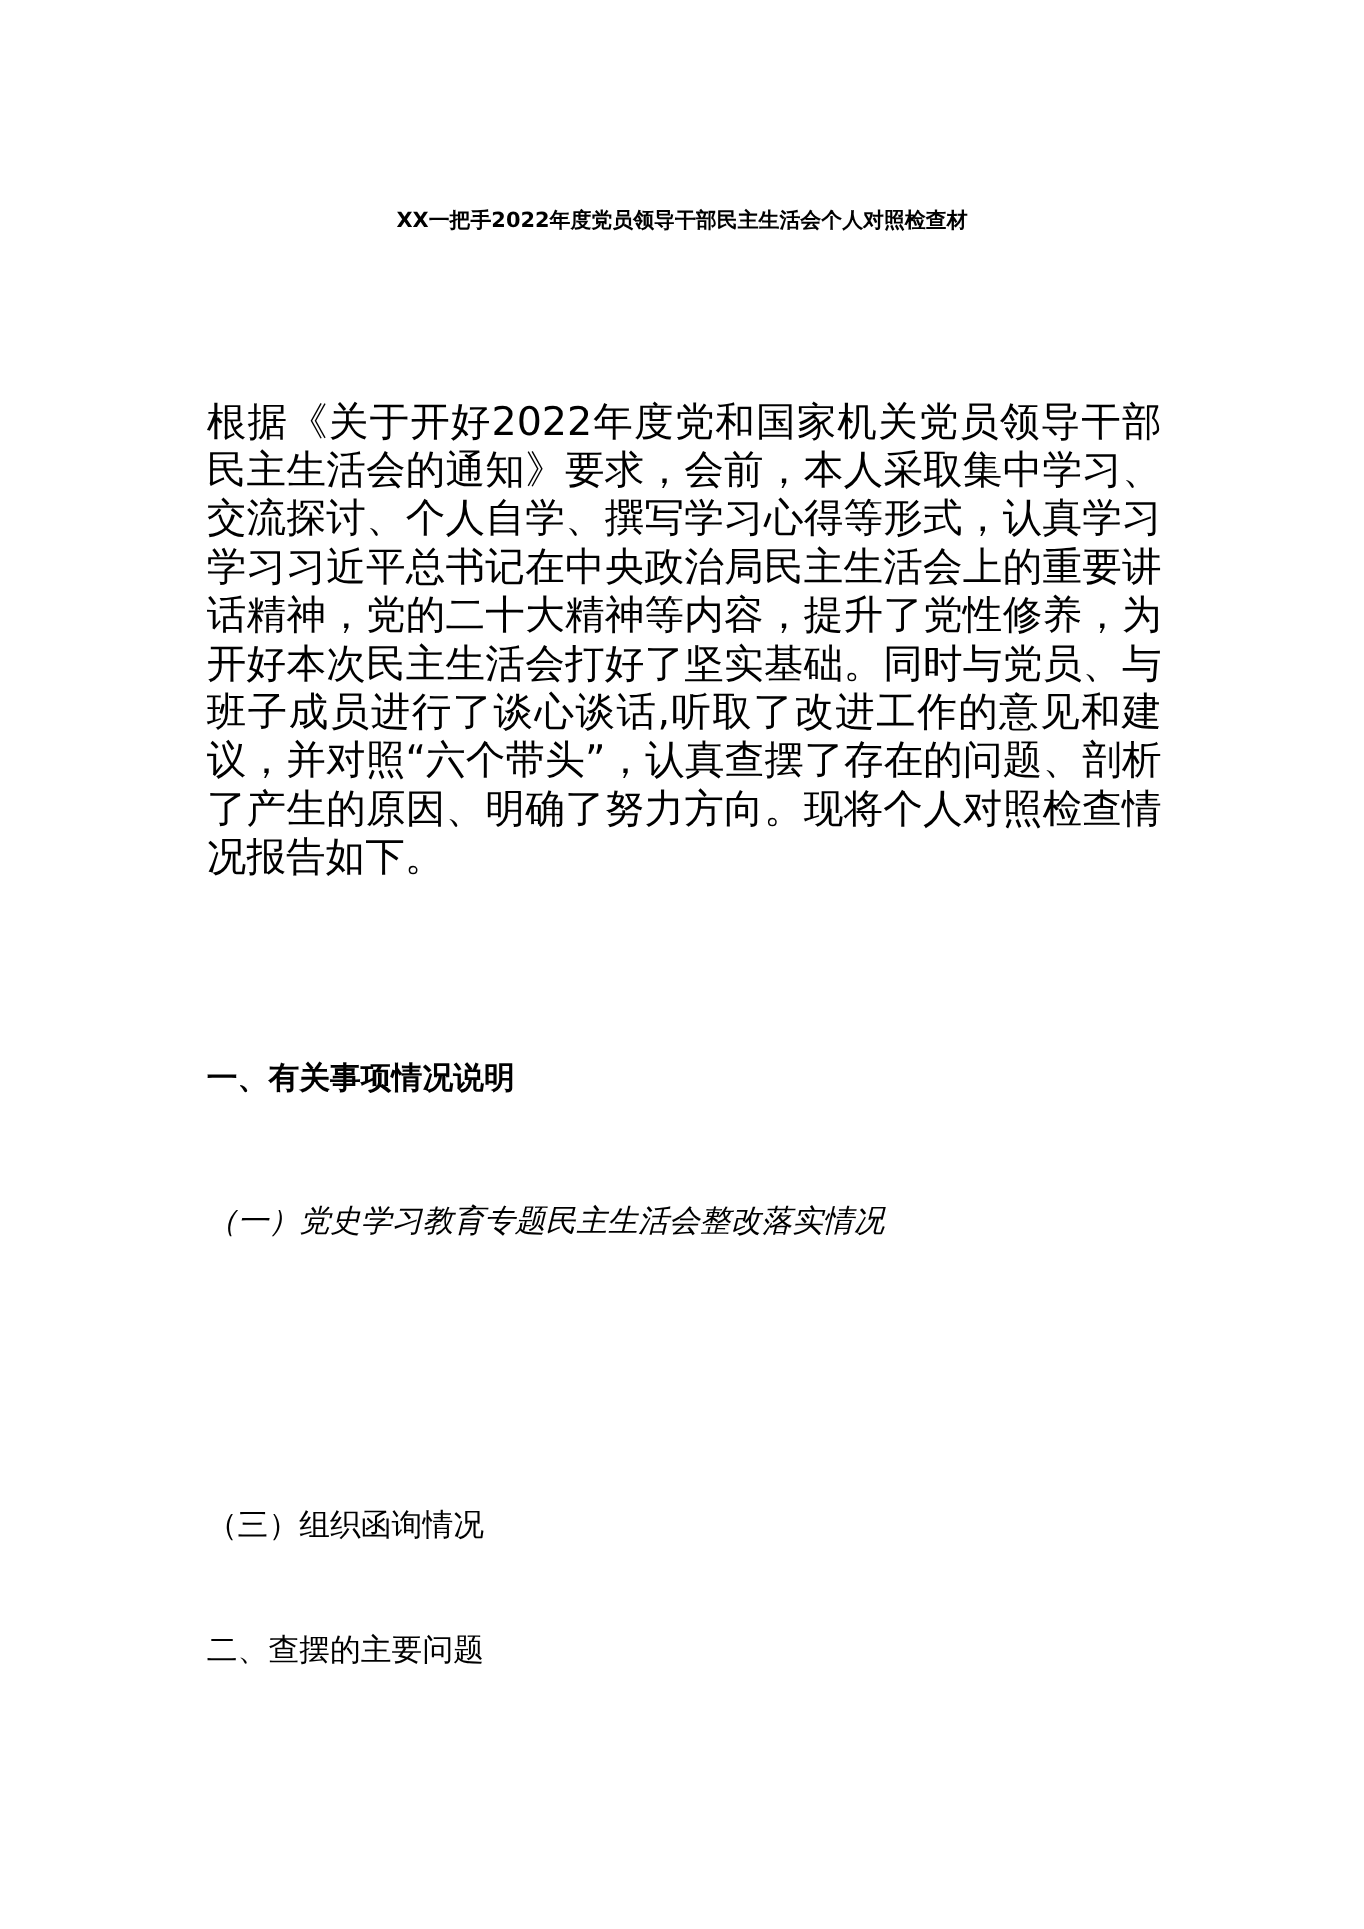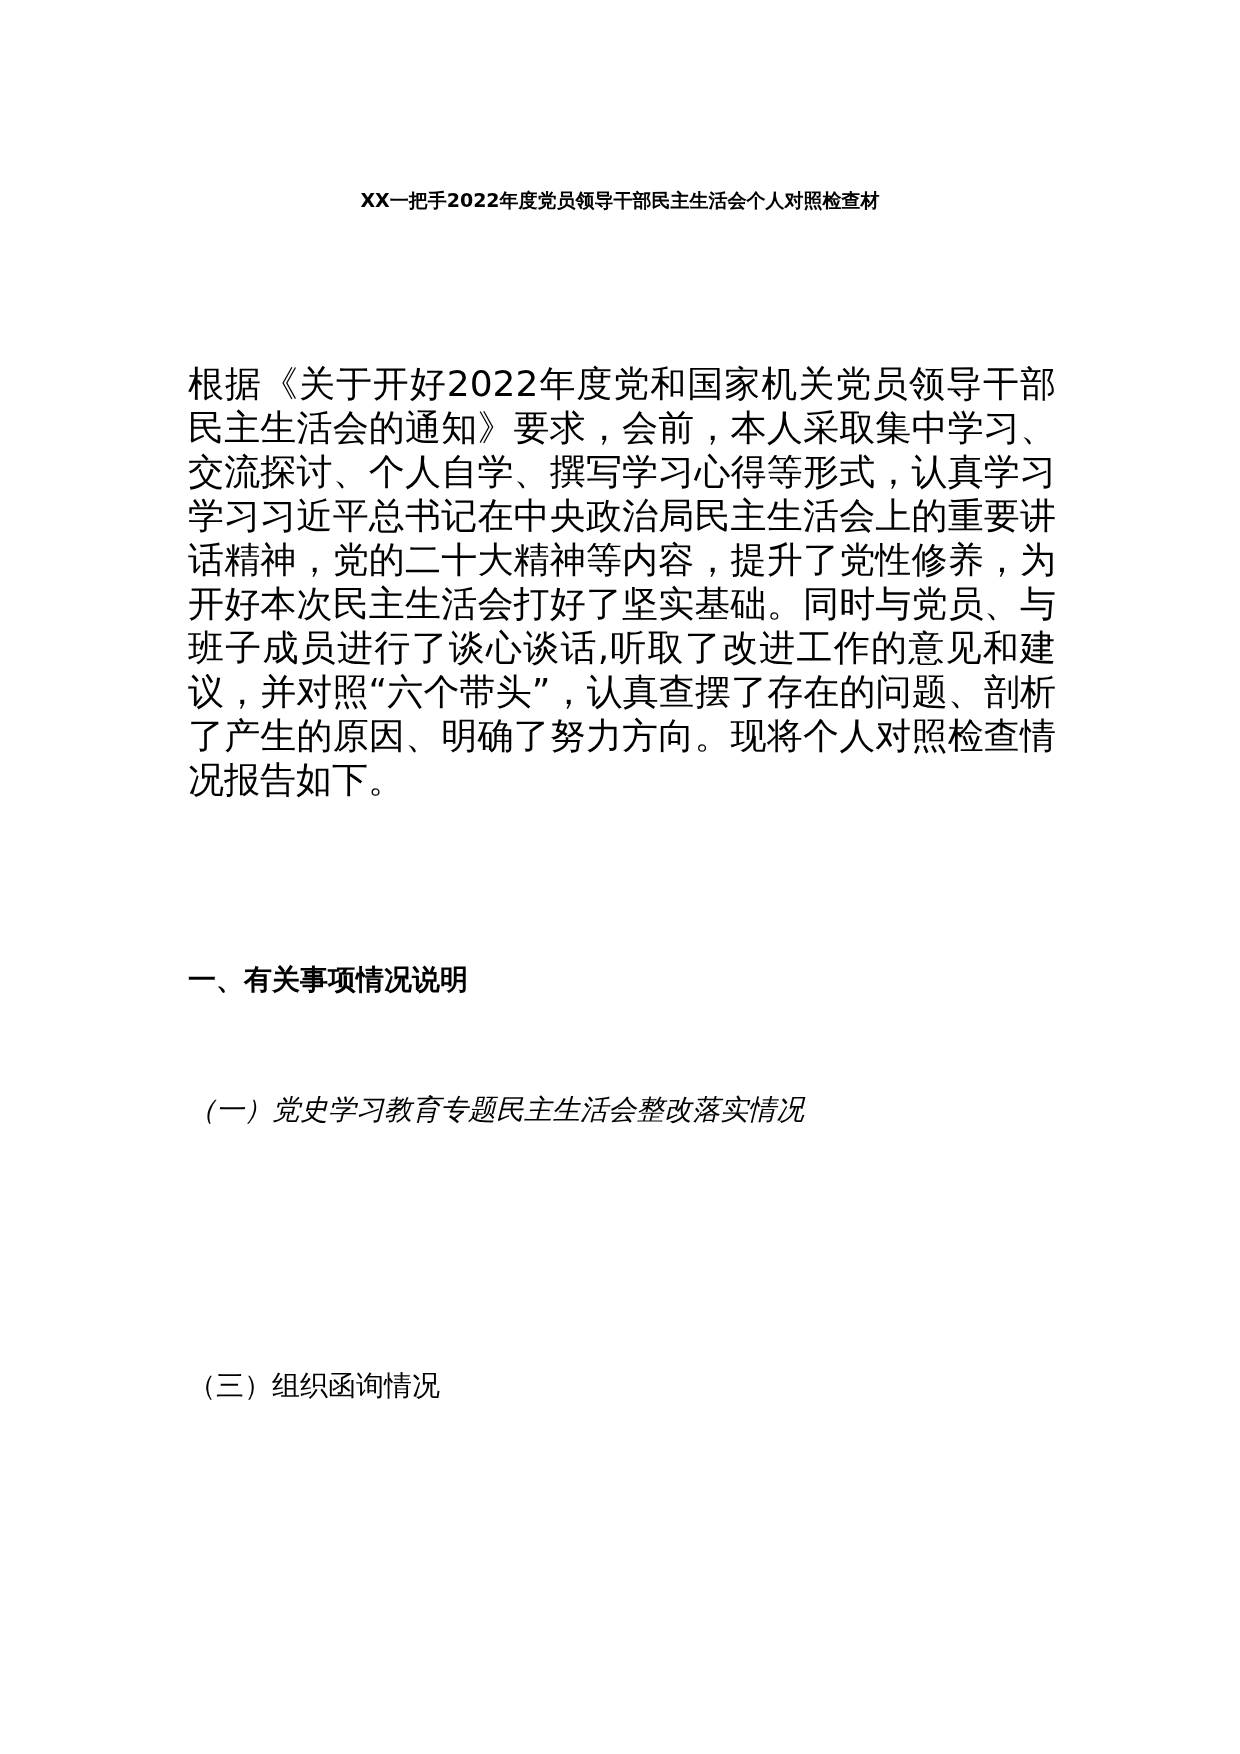--- a/index.html
+++ b/index.html
@@ -62,13 +62,14 @@
 <body>
 
 <div class="page">
   <div class="title">XX一把手2022年度党员领导干部民主生活会个人对照检查材</div>
 
   <div class="body-text para">根据《关于开好2022年度党和国家机关党员领导干部民主生活会的通知》要求，会前，本人采取集中学习、交流探讨、个人自学、撰写学习心得等形式，认真学习学习习近平总书记在中央政治局民主生活会上的重要讲话精神，党的二十大精神等内容，提升了党性修养，为开好本次民主生活会打好了坚实基础。同时与党员、与班子成员进行了谈心谈话,听取了改进工作的意见和建议，并对照“六个带头”，认真查摆了存在的问题、剖析了产生的原因、明确了努力方向。现将个人对照检查情况报告如下。</div>
 
   <div class="heading h1">一、有关事项情况说明</div>
   <div class="heading h2">（一）党史学习教育专题民主生活会整改落实情况</div>
   <div class="heading h4">（三）组织函询情况</div>
+  <div class="heading h5">二、查摆的主要问题</div>
 </div>
 
 </body></html>

